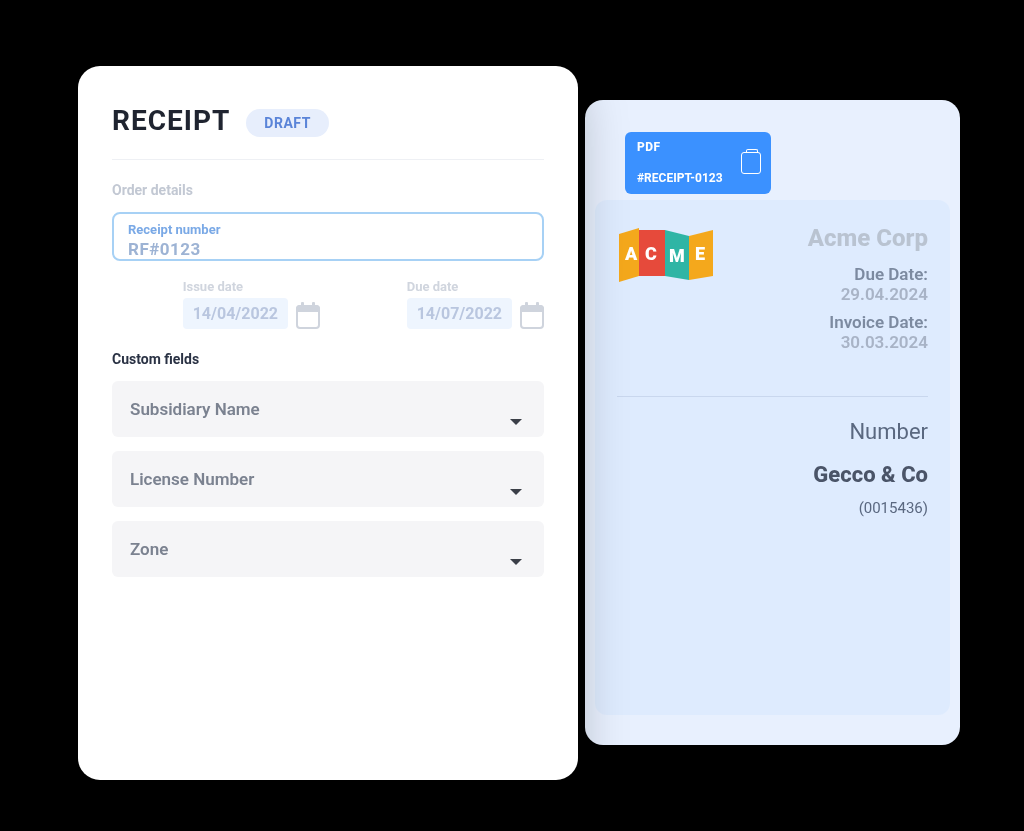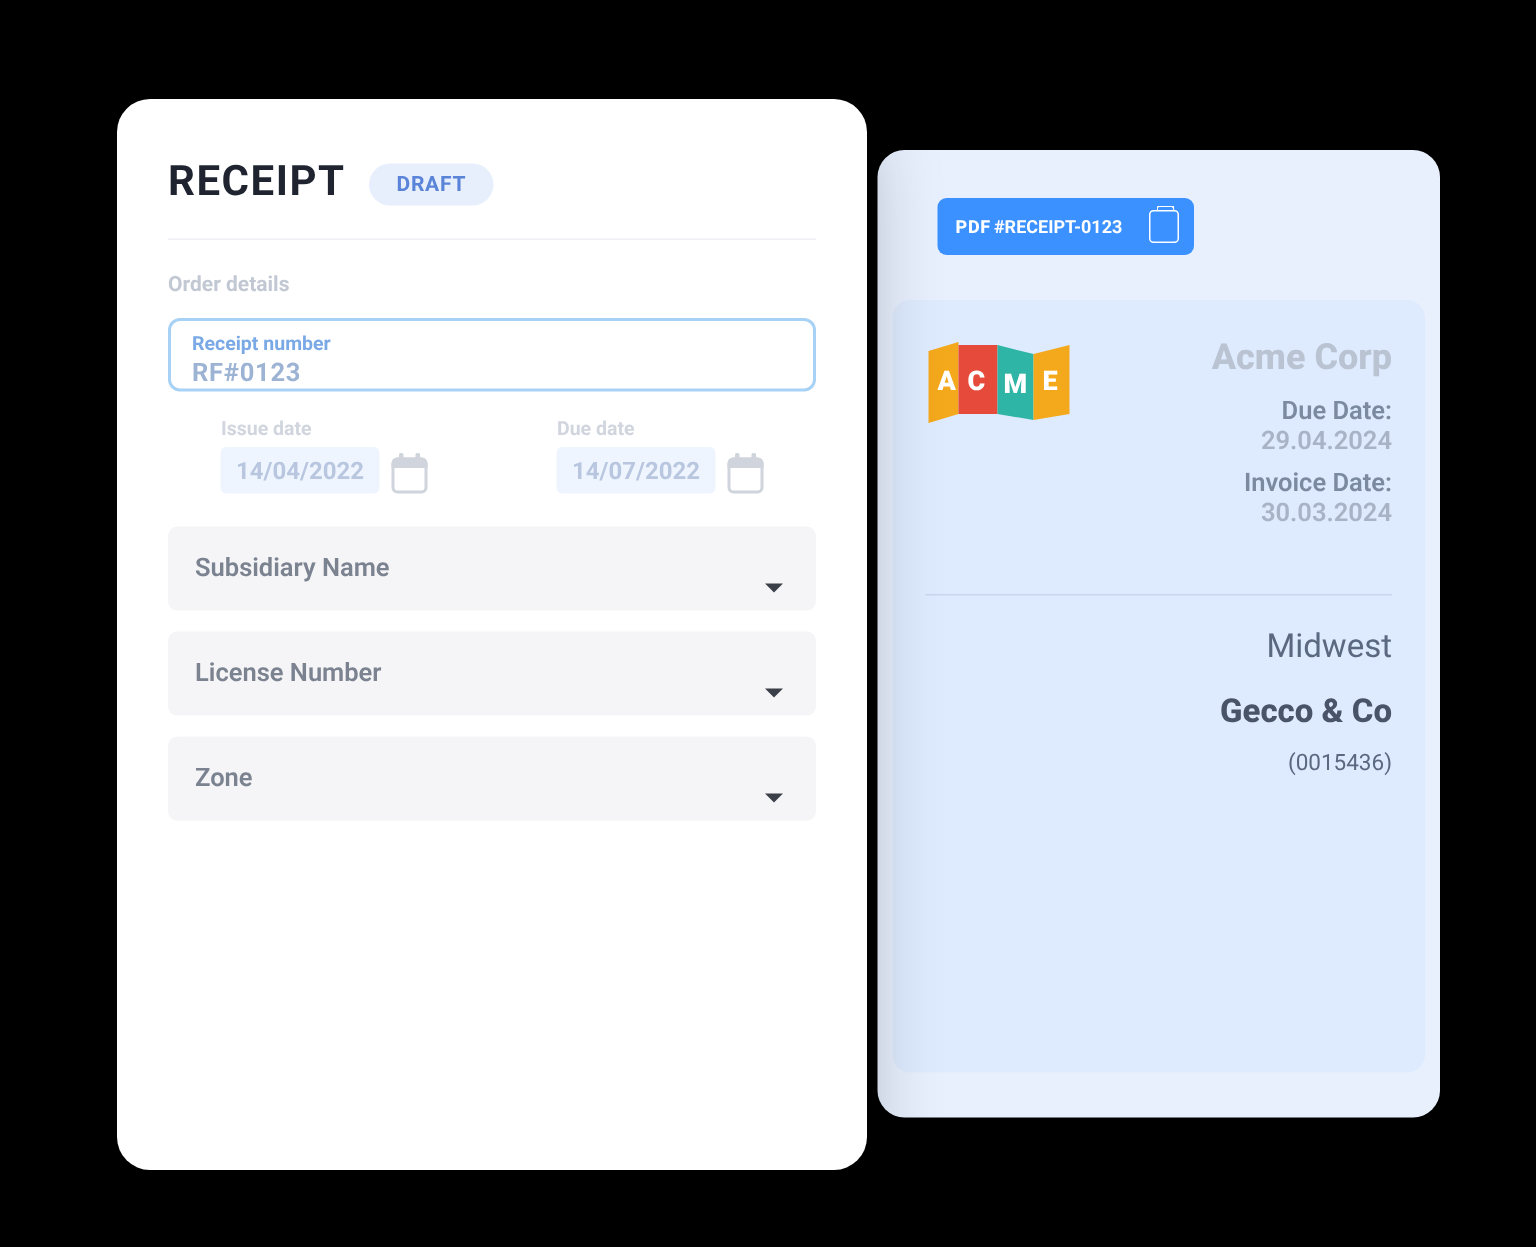--- a/index.html
+++ b/index.html
@@ -35,22 +35,22 @@
       display: flex;
       align-items: center;
       gap: 18px;
       color: #fff;
       font-size: 12px;
       font-weight: 700;
       line-height: 1.25;
     }
     .pdf-chip .labels {
       display: flex;
-      flex-direction: row;
-      gap: 2px;
+      flex-direction: column;
+      gap: 16px;
     }
     .pdf-chip .labels span:first-child {
       font-weight: 800;
       letter-spacing: .5px;
     }
     .pdf-chip .del {
       width: 20px;
       height: 22px;
       border: 1.5px solid #fff;
       border-radius: 3px;
@@ -201,21 +201,21 @@
     }
     .dates {
       display: flex;
       gap: 16px;
       margin-bottom: 22px;
     }
     .date-field {
       flex: 1;
       display: flex;
       align-items: flex-end;
-      justify-content: center;
+      justify-content: flex-end;
       gap: 8px;
     }
     .date-field .col .lbl {
       font-size: 13px;
       color: #d0d5de;
       font-weight: 700;
       display: block;
       margin-bottom: 4px;
     }
     .date-field .col .val {
@@ -307,21 +307,21 @@
       <div class="preview-header-right">
         <div class="company-name">Acme Corp</div>
         <div class="date-label">Due Date:</div>
         <div class="date-value">29.04.2024</div>
         <div class="date-label">Invoice Date:</div>
         <div class="date-value">30.03.2024</div>
       </div>
     </div>
     <div class="preview-divider"></div>
     <div class="right-info">
-      <div class="region">Midwest</div>
+      <div class="region">Number</div>
       <div class="company2">Gecco &amp; Co</div>
       <div class="idnum">(0015436)</div>
     </div>
   </div>
 </div>
 
 <div class="form-card">
   <div class="title-row">
     <div class="title">RECEIPT</div>
     <div class="badge">DRAFT</div>
@@ -345,20 +345,21 @@
     </div>
     <div class="date-field">
       <div class="col">
         <span class="lbl">Due date</span>
         <span class="val">14/07/2022</span>
       </div>
       <span class="cal-icon"></span>
     </div>
   </div>
 
+  <div class="section-label dark">Custom fields</div>
 
   <div class="select">
     <span class="txt">Subsidiary Name</span>
     <span class="caret"></span>
   </div>
   <div class="select">
     <span class="txt">License Number</span>
     <span class="caret"></span>
   </div>
   <div class="select">

